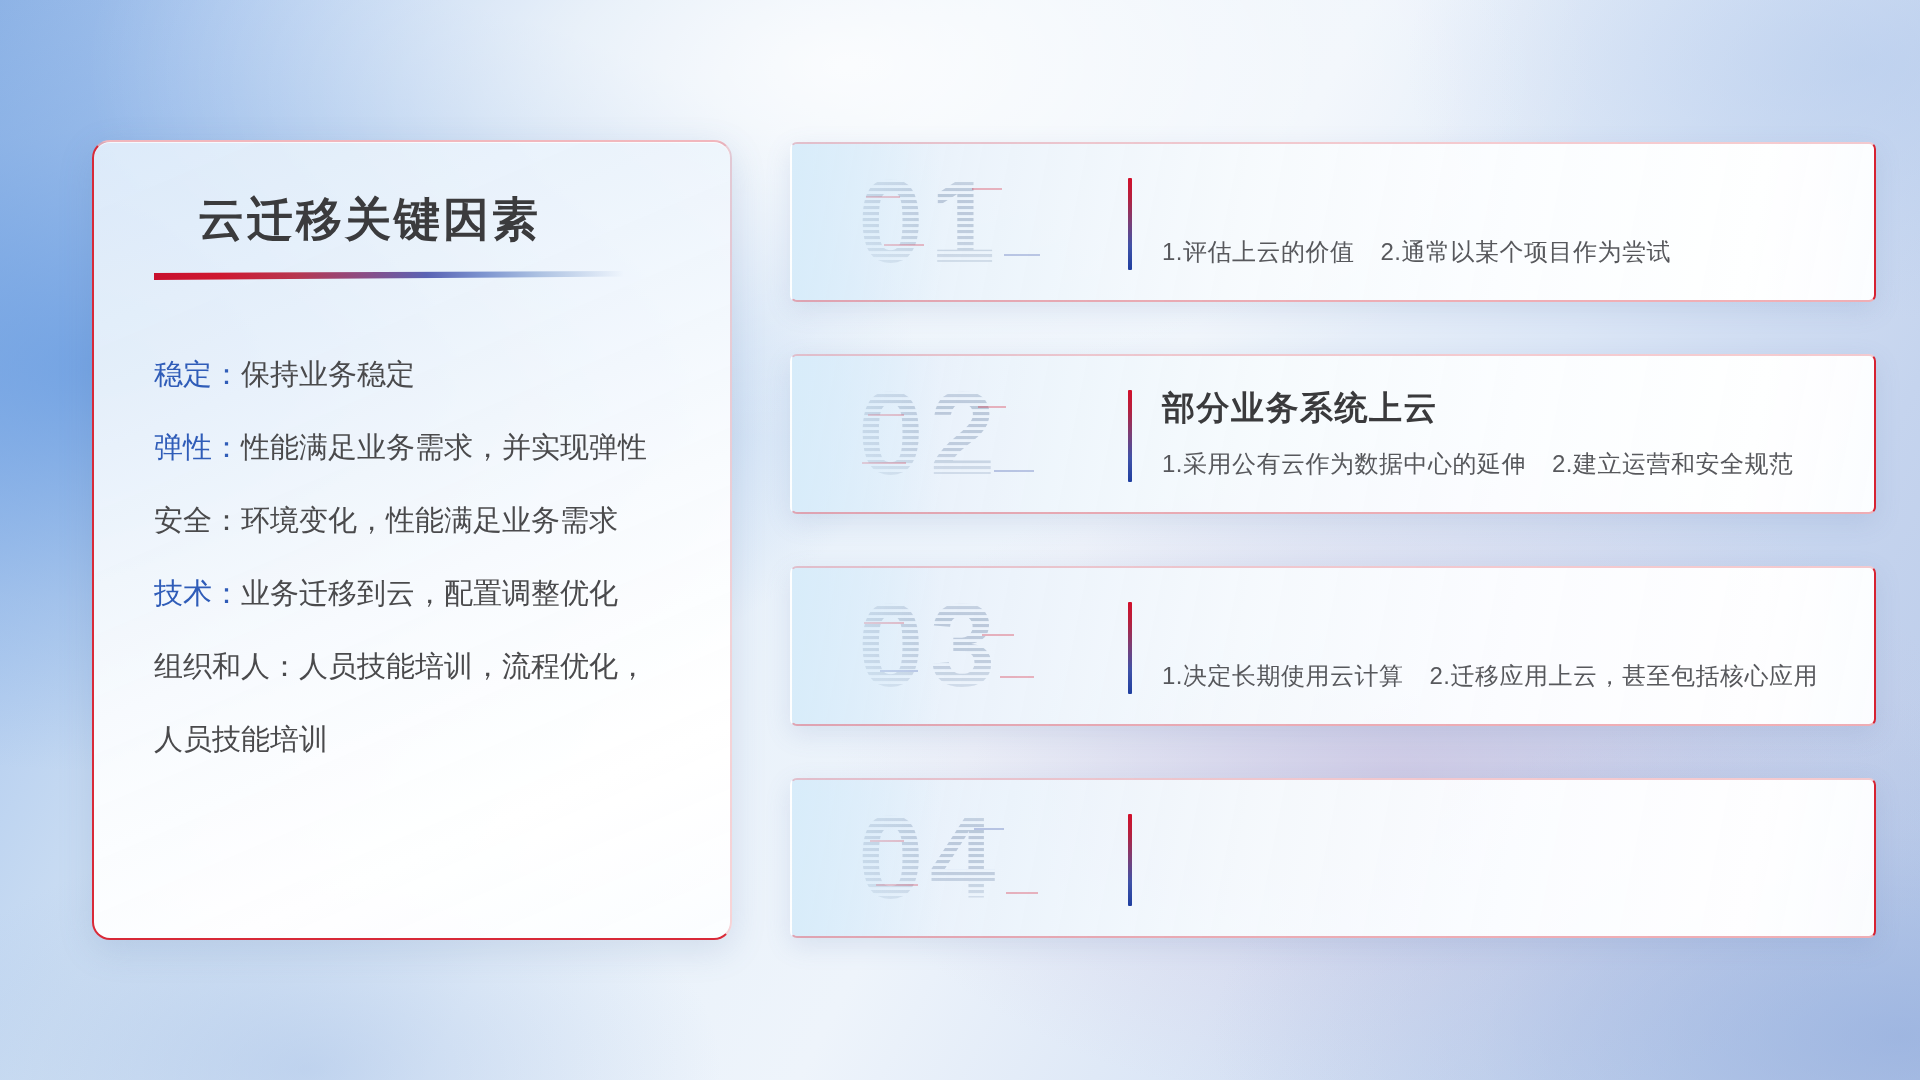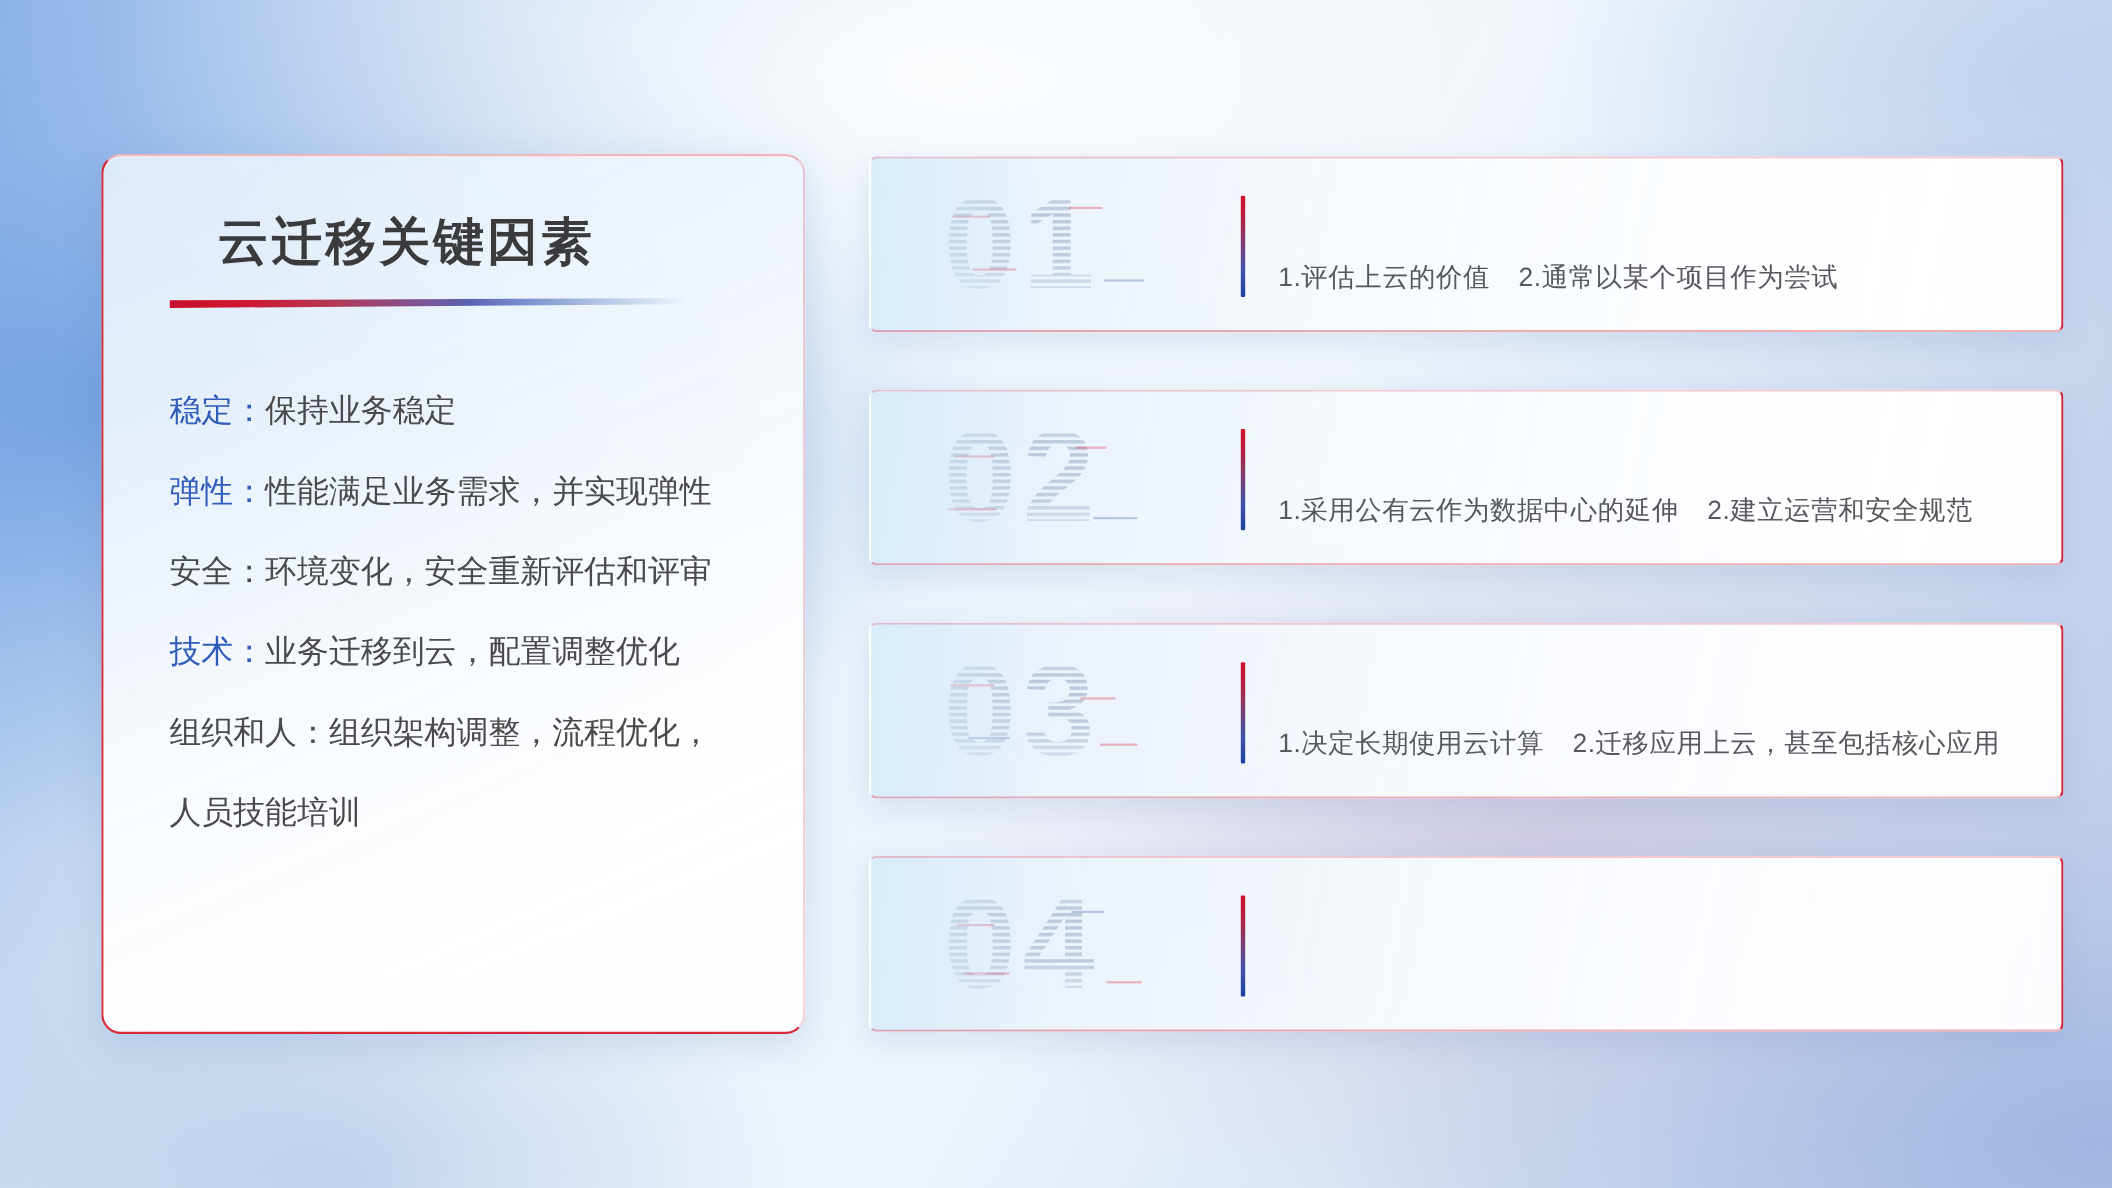--- a/index.html
+++ b/index.html
@@ -162,27 +162,27 @@
     <div id="title-underline"></div>
 
     <div id="left-list">
       <div class="list-row">
         <span class="k">稳定：</span><span class="v">保持业务稳定</span>
       </div>
       <div class="list-row">
         <span class="k">弹性：</span><span class="v">性能满足业务需求，并实现弹性</span>
       </div>
       <div class="list-row plain">
-        <span class="k">安全：</span><span class="v">环境变化，安全重新评估和评审</span>
+        <span class="k">安全：</span><span class="v">环境变化，性能满足业务需求</span>
       </div>
       <div class="list-row">
         <span class="k">技术：</span><span class="v">业务迁移到云，配置调整优化</span>
       </div>
       <div class="list-row plain">
-        <span class="k">组织和人：</span><span class="v">组织架构调整，流程优化，</span>
+        <span class="k">组织和人：</span><span class="v">人员技能培训，流程优化，</span>
       </div>
       <div class="list-row plain">
         <span class="v">人员技能培训</span>
       </div>
     </div>
   </div>
 
   <div class="card" id="card-1">
     <div class="card-num">
       <svg width="250" height="128" viewBox="0 0 250 128" aria-hidden="true">
@@ -239,20 +239,21 @@
         </g>
         <g opacity=".30">
           <rect x="14" y="44" width="36" height="2" fill="#d6182f"></rect>
           <rect x="124" y="36" width="28" height="2" fill="#d6182f"></rect>
           <rect x="8" y="92" width="44" height="2" fill="#d6182f"></rect>
           <rect x="140" y="100" width="40" height="2" fill="#3f57ad"></rect>
         </g>
       </svg>
     </div>
     <div class="card-divider"></div>
+    <div class="card-title">部分业务系统上云</div>
     <div class="card-sub">
       <span>1.采用公有云作为数据中心的延伸</span><span class="gap"></span><span>2.建立运营和安全规范</span>
     </div>
   </div>
 
   <div class="card" id="card-3">
     <div class="card-num">
       <svg width="250" height="128" viewBox="0 0 250 128" aria-hidden="true">
         <defs>
           <pattern id="sl3" width="6" height="6" patternUnits="userSpaceOnUse">

